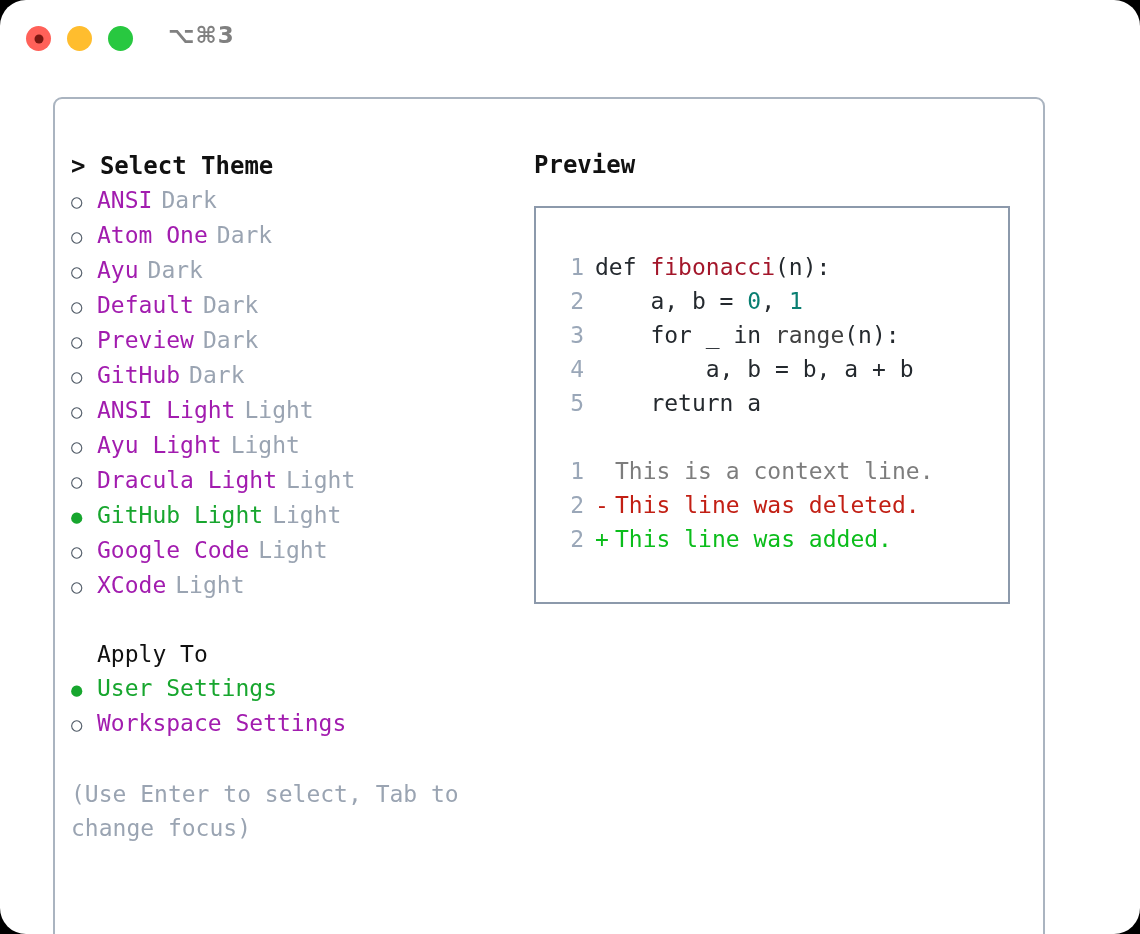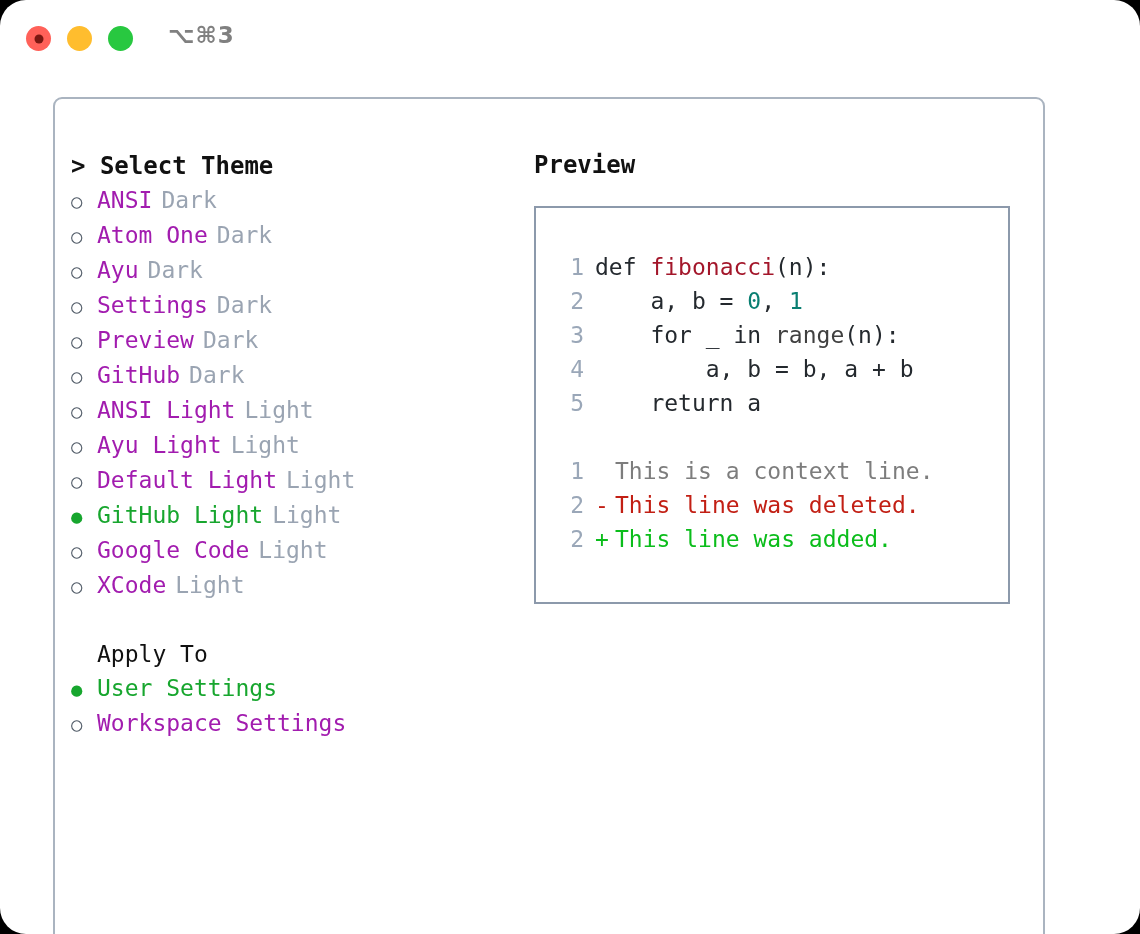--- a/index.html
+++ b/index.html
@@ -223,39 +223,43 @@
     <div class="panel-inner">
 
       <div class="left-col">
 
         <div class="section-title"><span class="caret">&gt;</span> <span>Select Theme</span></div>
 
         <div class="theme-list">
             <div class="row"><span class="bullet">○</span><span class="row-label">ANSI</span><span class="row-tag">Dark</span></div>
             <div class="row"><span class="bullet">○</span><span class="row-label">Atom One</span><span class="row-tag">Dark</span></div>
             <div class="row"><span class="bullet">○</span><span class="row-label">Ayu</span><span class="row-tag">Dark</span></div>
-            <div class="row"><span class="bullet">○</span><span class="row-label">Settings</span><span class="row-tag">Dark</span></div>
+            <div class="row"><span class="bullet">○</span><span class="row-label">Default</span><span class="row-tag">Dark</span></div>
             <div class="row"><span class="bullet">○</span><span class="row-label">Preview</span><span class="row-tag">Dark</span></div>
             <div class="row"><span class="bullet">○</span><span class="row-label">GitHub</span><span class="row-tag">Dark</span></div>
             <div class="row"><span class="bullet">○</span><span class="row-label">ANSI Light</span><span class="row-tag">Light</span></div>
             <div class="row"><span class="bullet">○</span><span class="row-label">Ayu Light</span><span class="row-tag">Light</span></div>
-            <div class="row"><span class="bullet">○</span><span class="row-label">Default Light</span><span class="row-tag">Light</span></div>
+            <div class="row"><span class="bullet">○</span><span class="row-label">Dracula Light</span><span class="row-tag">Light</span></div>
             <div class="row selected"><span class="bullet sel">●</span><span class="row-label">GitHub Light</span><span class="row-tag">Light</span></div>
             <div class="row"><span class="bullet">○</span><span class="row-label">Google Code</span><span class="row-tag">Light</span></div>
             <div class="row"><span class="bullet">○</span><span class="row-label">XCode</span><span class="row-tag">Light</span></div>
           </div>
 
         <div class="apply-block">
           <div class="apply-heading">Apply To</div>
           <div class="apply-list">
               <div class="row selected"><span class="bullet sel">●</span><span class="row-label">User Settings</span></div>
               <div class="row"><span class="bullet">○</span><span class="row-label">Workspace Settings</span></div>
             </div>
         </div>
 
+        <div class="help-text">
+          <div>(Use Enter to select, Tab to</div>
+          <div>change focus)</div>
+        </div>
 
       </div>
 
       <div class="right-col">
         <div class="preview-title">Preview</div>
 
         <div class="preview-box">
           <div class="code-area">
               <div class="code-line"><span class="lineno">1</span><span><span class="code-text">def </span><span class="tok-func">fibonacci</span><span class="code-text">(n):</span></span></div>
               <div class="code-line"><span class="lineno">2</span><span><span class="code-text">    a, b = </span><span class="tok-num">0</span><span class="code-text">, </span><span class="tok-num">1</span></span></div>

